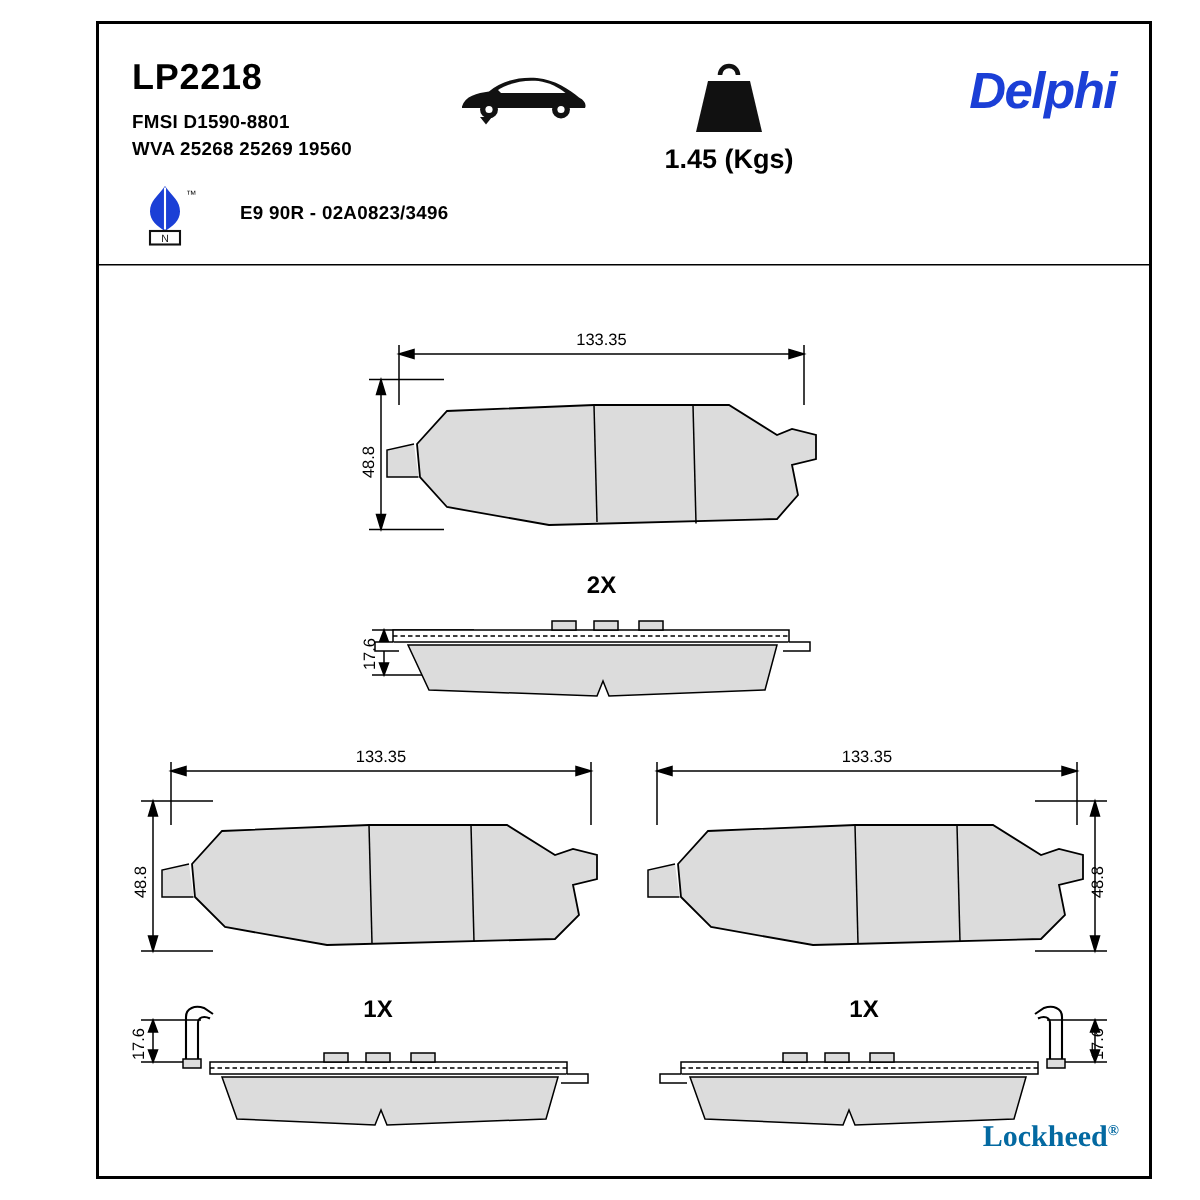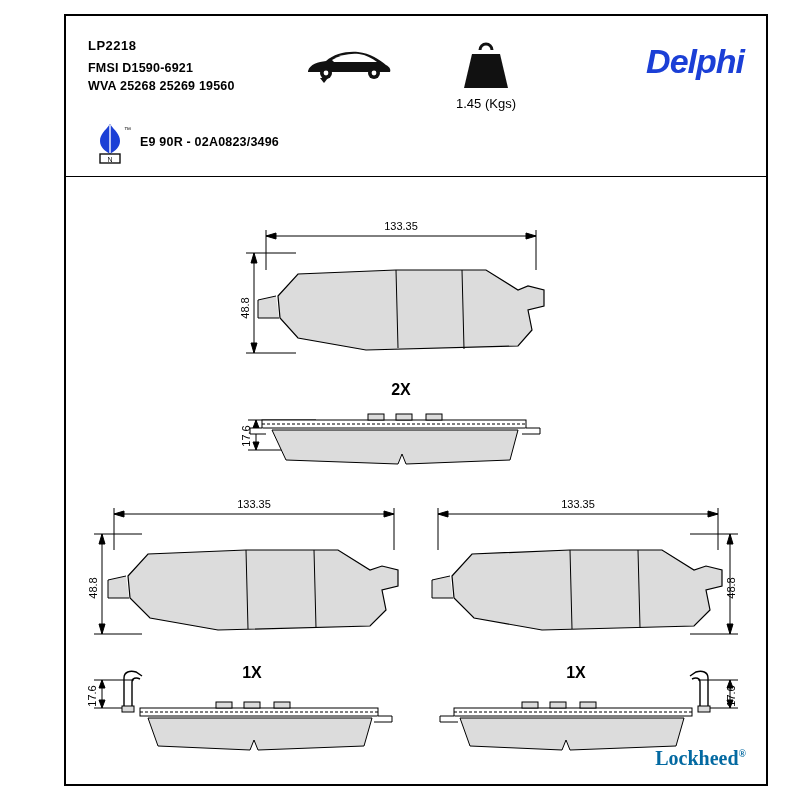--- a/index.html
+++ b/index.html
@@ -33,37 +33,37 @@
     user-select:none;
   }
   .content{position:relative;z-index:2;width:100%;height:100%;}
 
   
   .hdr-left{
     position:absolute;left:22px;top:22px;
     color:#000;
   }
   .part-no{
-    font-size:13px;font-weight:bold;letter-spacing:.5px;
+    font-size:24px;font-weight:bold;letter-spacing:.5px;
     margin:0 0 8px 0;
   }
   .fmsi,.wva{
     font-size:12.5px;font-weight:bold;letter-spacing:.2px;margin:0 0 4px 0;
   }
   .brand{
     position:absolute;right:22px;top:26px;
     font-size:34px;font-weight:bold;font-style:italic;
     color:#1b3fd6;letter-spacing:-1px;
     font-family:"Liberation Sans", sans-serif;
   }
   .car-icon{position:absolute;left:236px;top:28px;}
   .weight-block{position:absolute;left:360px;top:22px;text-align:center;width:120px;}
-  .weight-val{font-size:13px;font-weight:normal;margin-top:2px;}
-
-  .eco-row{position:absolute;left:22px;top:104px;display:flex;align-items:center;gap:8px;}
+  .weight-val{font-size:18px;font-weight:bold;margin-top:2px;}
+
+  .eco-row{position:absolute;left:22px;top:104px;display:flex;align-items:center;gap:28px;}
   .eco-code{font-size:12.5px;font-weight:bold;letter-spacing:.2px;}
 
   .hr{
     position:absolute;left:0;top:160px;width:100%;height:1px;background:#000;
   }
 
   .footer{
     position:absolute;right:20px;bottom:14px;
     font-size:20px;font-weight:bold;color:#0369a1;
     font-family:"Liberation Serif", serif;
@@ -76,21 +76,21 @@
 </head>
 <body>
 
 <div class="watermark">Delphi</div>
 
 <div class="sheet">
  <div class="content">
 
   <div class="hdr-left">
     <div class="part-no">LP2218</div>
-    <div class="fmsi">FMSI D1590-6921</div>
+    <div class="fmsi">FMSI D1590-8801</div>
     <div class="wva">WVA 25268 25269 19560</div>
   </div>
 
   <div class="car-icon">
     <svg width="92" height="40" viewBox="0 0 92 40">
       <path d="M6,27 C8,20 16,18 24,17 C32,10 44,7 56,8 C68,9 78,16 84,21 C88,23 89,26 88,28 L6,28 Z" fill="#111"></path>
       <path d="M30,16 C38,11 48,9 57,10 C64,11 70,14 75,18 L32,18 Z" fill="#fff"></path>
       <circle cx="24" cy="29" r="6" fill="#111"></circle>
       <circle cx="24" cy="29" r="2.4" fill="#fff"></circle>
       <circle cx="72" cy="29" r="6" fill="#111"></circle>

